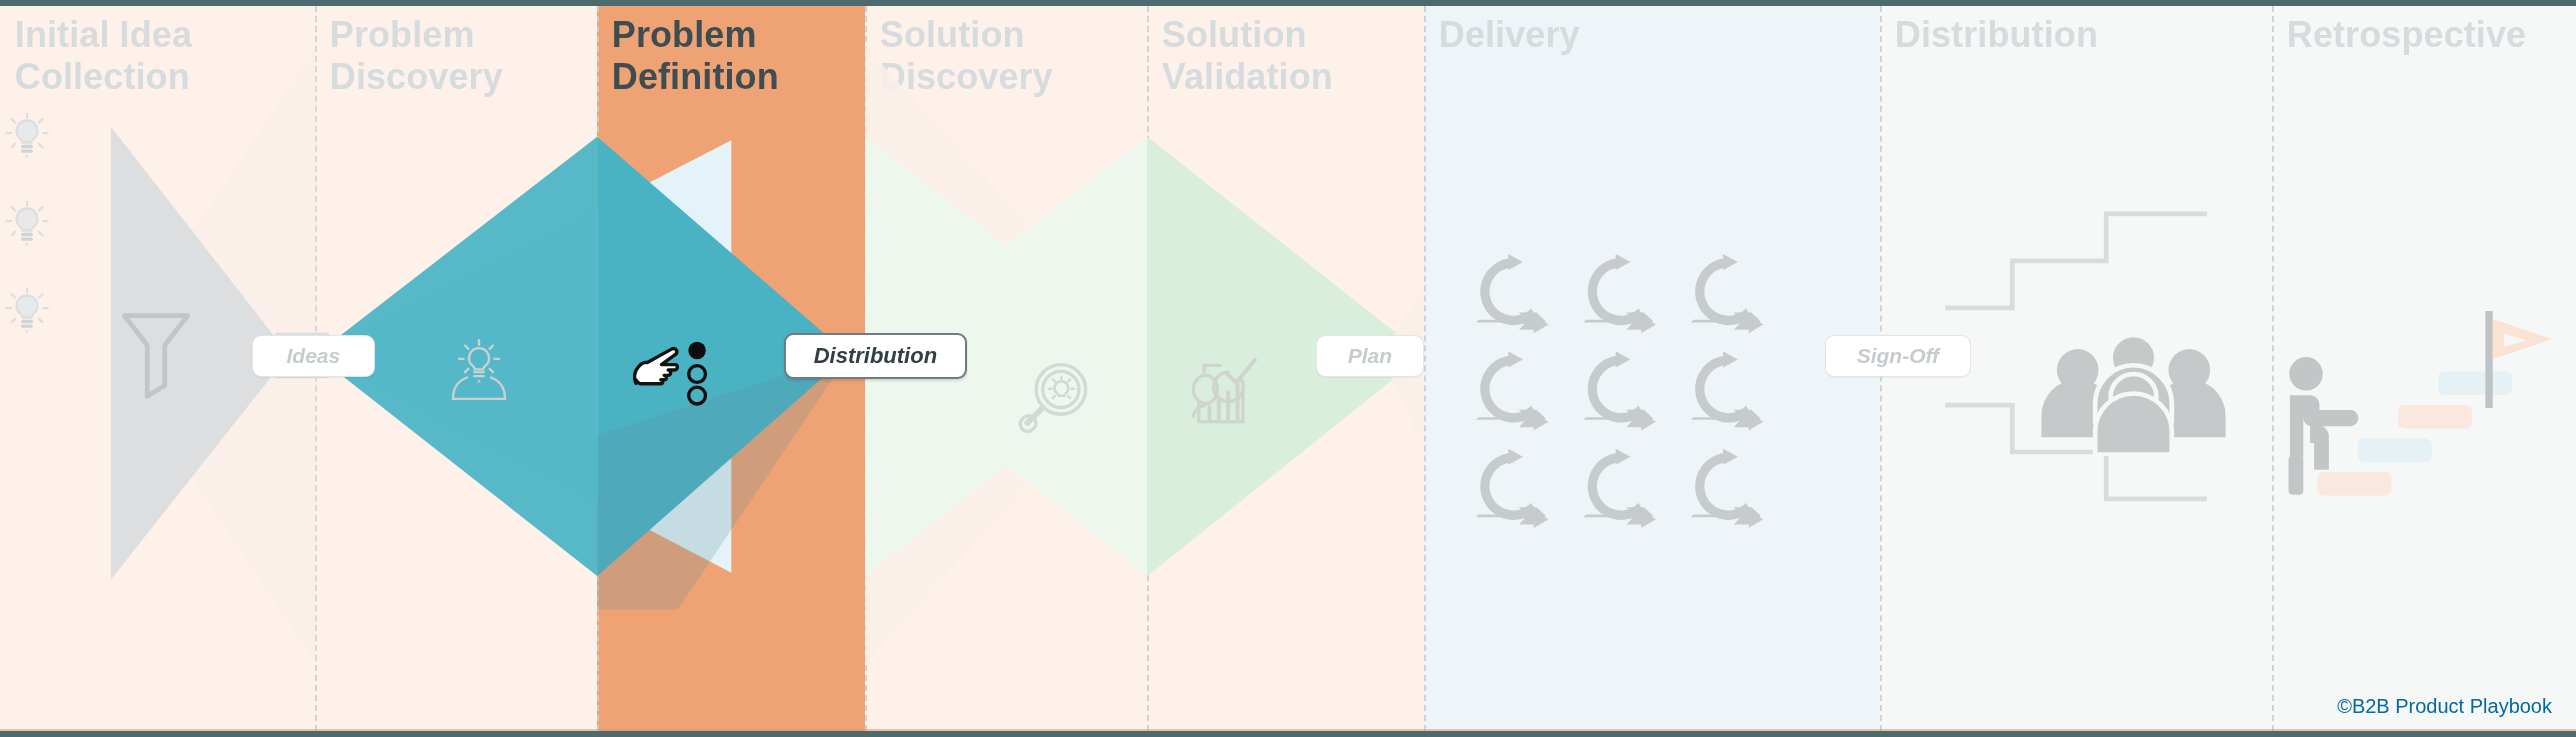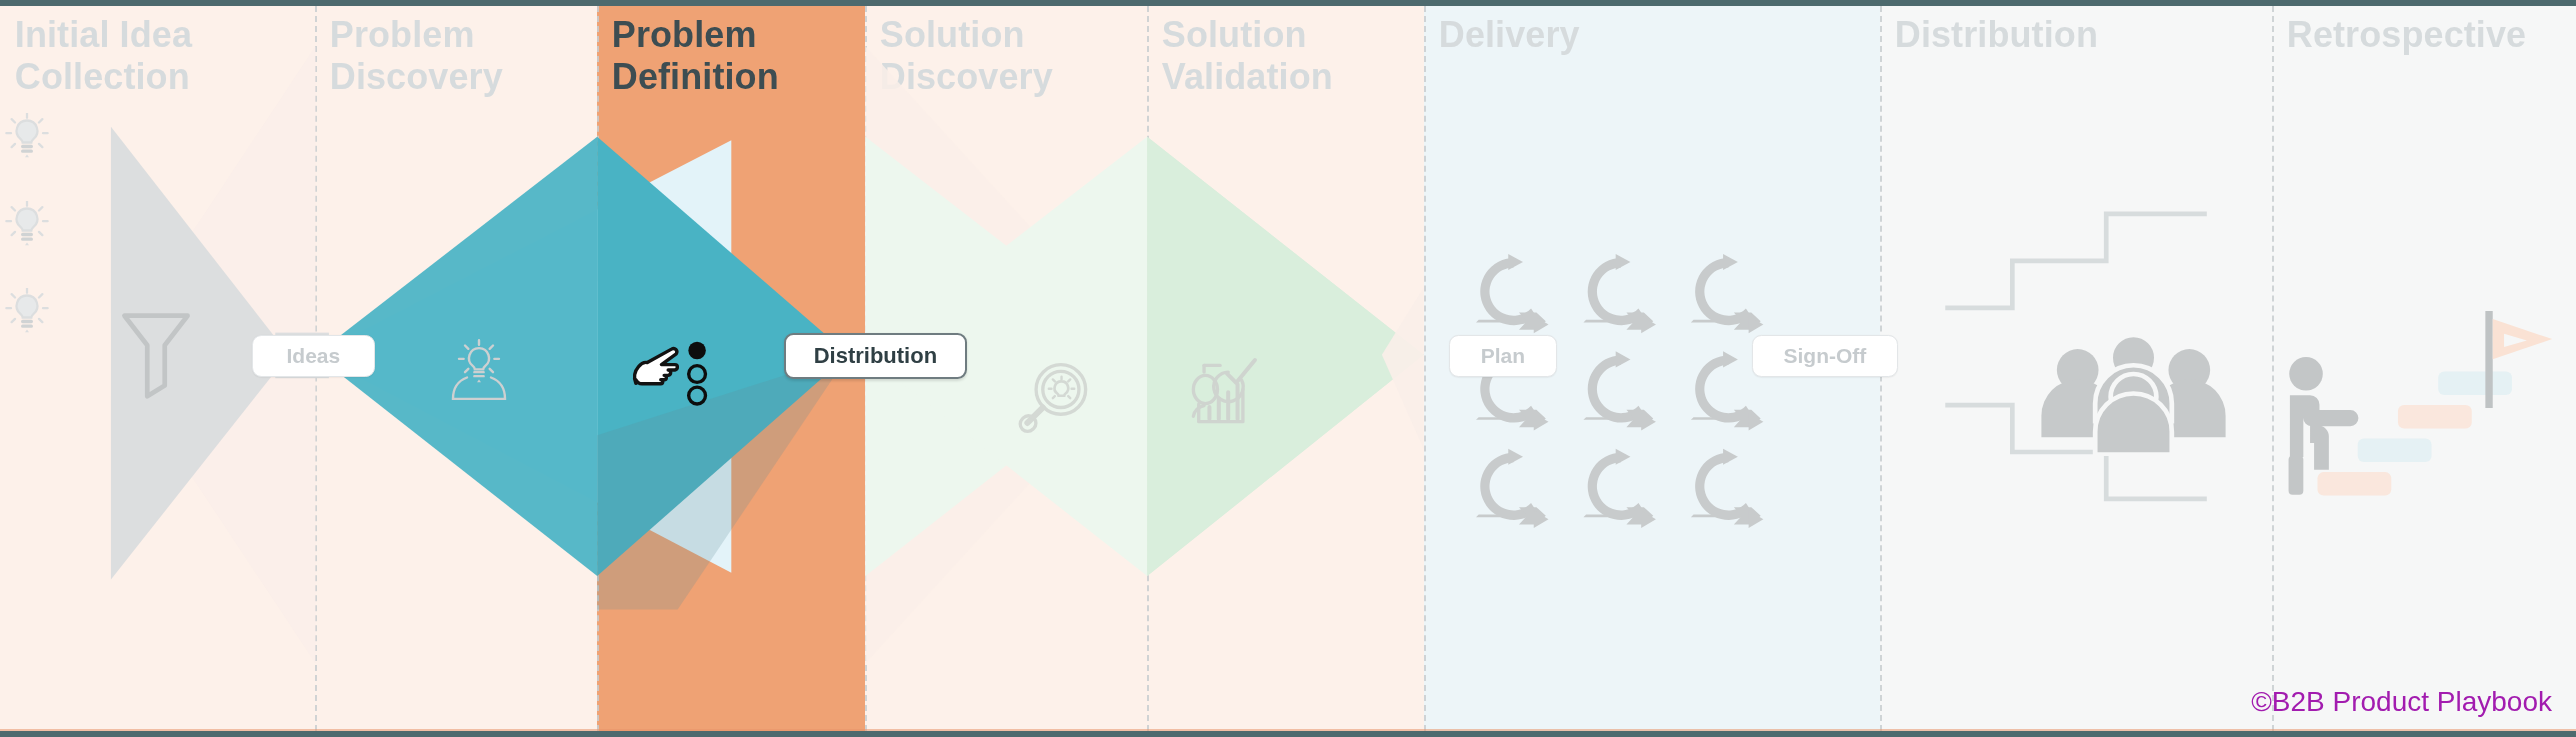--- a/index.html
+++ b/index.html
@@ -48,33 +48,34 @@
     position:absolute;
     display:flex;align-items:center;justify-content:center;
     background:#ffffff;
     border:1.3px solid #e3e6e8;
     border-radius:9.4px;
     color:#c6cbce;
     font-size:21px;font-weight:700;
     padding:0 17.4px;height:40px;
     box-shadow:0 0.7px 1.3px rgba(0,0,0,.05);
     white-space:nowrap;
+    font-style:italic;
   }
   .pill.strong{
     border:2px solid #6f7c80;
     color:#2f3f44;
     font-size:22px;
     height:42px;
     box-shadow:0 1.3px 2.7px rgba(0,0,0,.12);
   }
 
   
   .credit{
     position:absolute;right:24px;bottom:19px;
-    font-size:28px;color:#a21caf;font-weight:400;z-index:20;
+    font-size:20px;color:#0369a1;font-weight:400;z-index:20;
   }
 </style>
 </head>
 <body>
 
 <div id="stage">
 
   <div class="rule top"></div>
 
   <div class="cols">
@@ -304,25 +305,25 @@
 
   <div class="pills">
     <div class="pill" style="left:252px;top:329px;width:86px;">
       <span>Ideas</span>
     </div>
 
     <div class="pill strong" style="left:784px;top:327px;width:144px;">
       <span>Distribution</span>
     </div>
 
-    <div class="pill" style="left:1449px;top:329px;width:71px;text-align:right;">
+    <div class="pill" style="left:1316px;top:329px;width:71px;text-align:right;">
       <span>Plan</span>
     </div>
 
-    <div class="pill" style="left:1752px;top:329px;width:109px;">
+    <div class="pill" style="left:1825px;top:329px;width:109px;">
       <span>Sign-Off</span>
     </div>
   </div>
 
   <div class="credit">©B2B Product Playbook</div>
 
   <div class="rule-accent"></div>
   <div class="rule bot"></div>
 
 </div>

